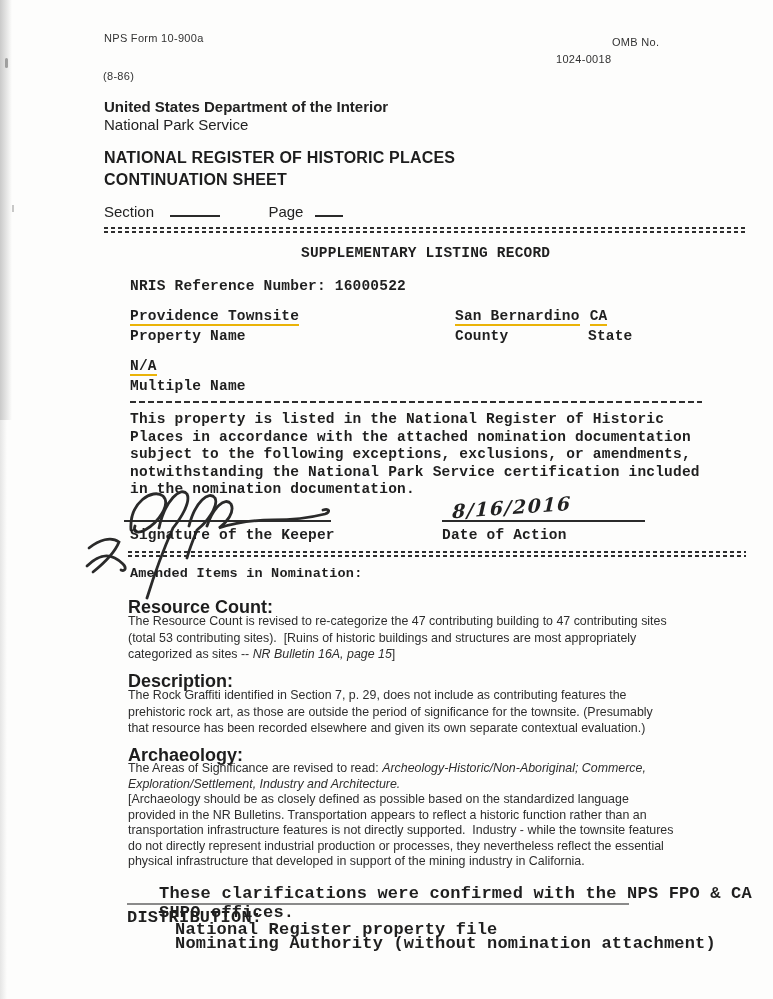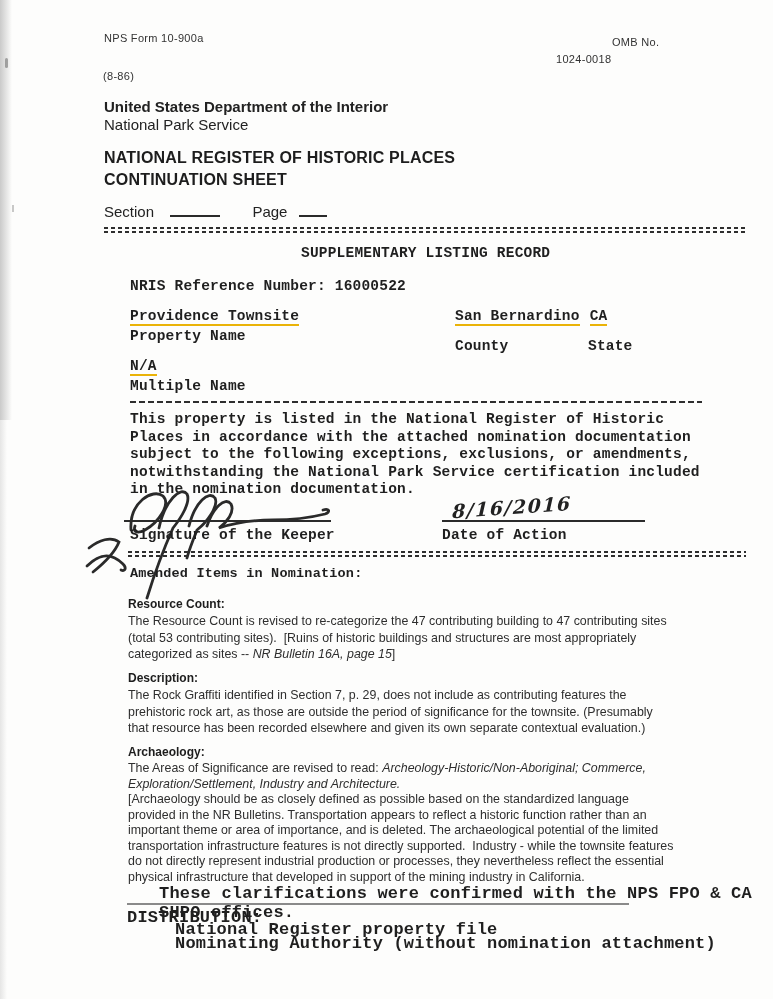--- a/index.html
+++ b/index.html
@@ -17,21 +17,21 @@
   .mono{font-family:"Liberation Mono","DejaVu Sans Mono",monospace;font-weight:700;color:#1f1f1f;}
   .mono-main{font-size:14.5px;letter-spacing:.2px;}
   .mono-sm{font-size:17px;letter-spacing:.2px;}
   .mono-am{font-size:13.5px;letter-spacing:.2px;}
   .tline{white-space:pre;}
   .cert .tline{line-height:17.5px;}
   .body-sans{font-size:12.4px;color:#2e2e2e;}
   .body-sans .tline{line-height:16.6px;white-space:pre;}
   .sig-sec .tline{line-height:15.5px;}
   .it{font-style:italic;}
-  .sec-head{font-size:12px;font-weight:bold;color:#1d1d1d;}
+  .sec-head{font-size:18px;font-weight:bold;color:#1d1d1d;}
   .u{display:inline-block;border-bottom:2px solid #eab308;}
   .blank{display:inline-block;border-bottom:2px solid #2a2a2a;height:14px;vertical-align:baseline;}
   .dashrow{height:2px;background:repeating-linear-gradient(90deg,#2e2e2e 0 4px,transparent 4px 7px);}
   .dbl .dashrow + .dashrow{margin-top:2px;}
   .hyphenline{height:2px;background:repeating-linear-gradient(90deg,#2e2e2e 0 6px,transparent 6px 9px);}
   .solidline{height:2px;background:#2b2b2b;}
   .grayline{height:2px;background:#8a8a8a;}
   .distr .tline{line-height:14px;}
   .hand-date{
     font-family:"DejaVu Serif",serif;font-style:italic;font-weight:bold;
@@ -62,42 +62,42 @@
 
   <div class="abs sans-md sans-b" style="left:104px;top:98px">United States Department of the Interior</div>
   <div class="abs sans-md" style="left:104px;top:116px">National Park Service</div>
 
   <div class="abs title" style="left:104px;top:149px">NATIONAL REGISTER OF HISTORIC PLACES</div>
   <div class="abs title" style="left:104px;top:171px">CONTINUATION SHEET</div>
 
   <div class="abs sans-md" style="left:104px;top:201px">
     <span>Section</span>
     <span class="blank" style="width:50px;margin-left:12px"></span>
-    <span style="margin-left:28px">Page</span>
+    <span style="margin-left:44px">Page</span>
     <span class="blank" style="width:28px;margin-left:7px"></span>
   </div>
 
   <div class="abs dbl" style="left:104px;top:227px;width:644px">
     <div class="dashrow"></div>
       <div class="dashrow"></div>
   </div>
 
   <div class="abs mono mono-main" style="left:301px;top:245px">SUPPLEMENTARY LISTING RECORD</div>
 
   <div class="abs mono mono-main" style="left:130px;top:278px">NRIS Reference Number: 16000522</div>
 
   <div class="abs mono mono-main" style="left:130px;top:308px">
     <div><span class="u">Providence Townsite</span></div>
     <div style="margin-top:2px">Property Name</div>
   </div>
   <div class="abs mono mono-main" style="left:455px;top:308px">
     <div>
       <span class="u">San Bernardino</span><span class="u" style="margin-left:10px">CA</span>
     </div>
-    <div style="margin-top:12px">
+    <div style="margin-top:2px">
       <span style="display:inline-block;width:133px">County</span><span>State</span>
     </div>
   </div>
 
   <div class="abs mono mono-main" style="left:130px;top:358px">
     <div><span class="u">N/A</span></div>
     <div style="margin-top:2px">Multiple Name</div>
   </div>
 
   <div class="abs hyphenline" style="left:130px;top:401px;width:572px"></div>
@@ -148,21 +148,20 @@
       <div class="tline"><span>prehistoric rock art, as those are outside the period of significance for the townsite. (Presumably</span></div>
       <div class="tline"><span>that resource has been recorded elsewhere and given its own separate contextual evaluation.)</span></div>
     </div>
 
   <div class="abs sec-head" style="left:128px;top:745px">Archaeology:</div>
   <div class="abs body-sans sig-sec" style="left:128px;top:761px">
       <div class="tline"><span>The Areas of Significance are revised to read: </span><span class="it">Archeology-Historic/Non-Aboriginal; Commerce,</span></div>
       <div class="tline"><span class="it">Exploration/Settlement, Industry and Architecture.</span></div>
       <div class="tline"><span>[Archaeology should be as closely defined as possible based on the standardized language</span></div>
       <div class="tline"><span>provided in the NR Bulletins. Transportation appears to reflect a historic function rather than an</span></div>
-      <div class="tline"><span>important theme or area of importance, and is deleted. The archaeological potential of the limited</span></div>
       <div class="tline"><span>transportation infrastructure features is not directly supported.  Industry - while the townsite features</span></div>
       <div class="tline"><span>do not directly represent industrial production or processes, they nevertheless reflect the essential</span></div>
       <div class="tline"><span>physical infrastructure that developed in support of the mining industry in California.</span></div>
     </div>
 
   <div class="abs mono mono-sm" style="left:159px;top:884px">These clarifications were confirmed with the NPS FPO &amp; CA SHPO offices.</div>
 
   <div class="abs grayline" style="left:127px;top:903px;width:502px"></div>
   <div class="abs mono mono-sm" style="left:127px;top:908px">DISTRIBUTION:</div>
   <div class="abs mono mono-sm distr" style="left:175px;top:923px">

